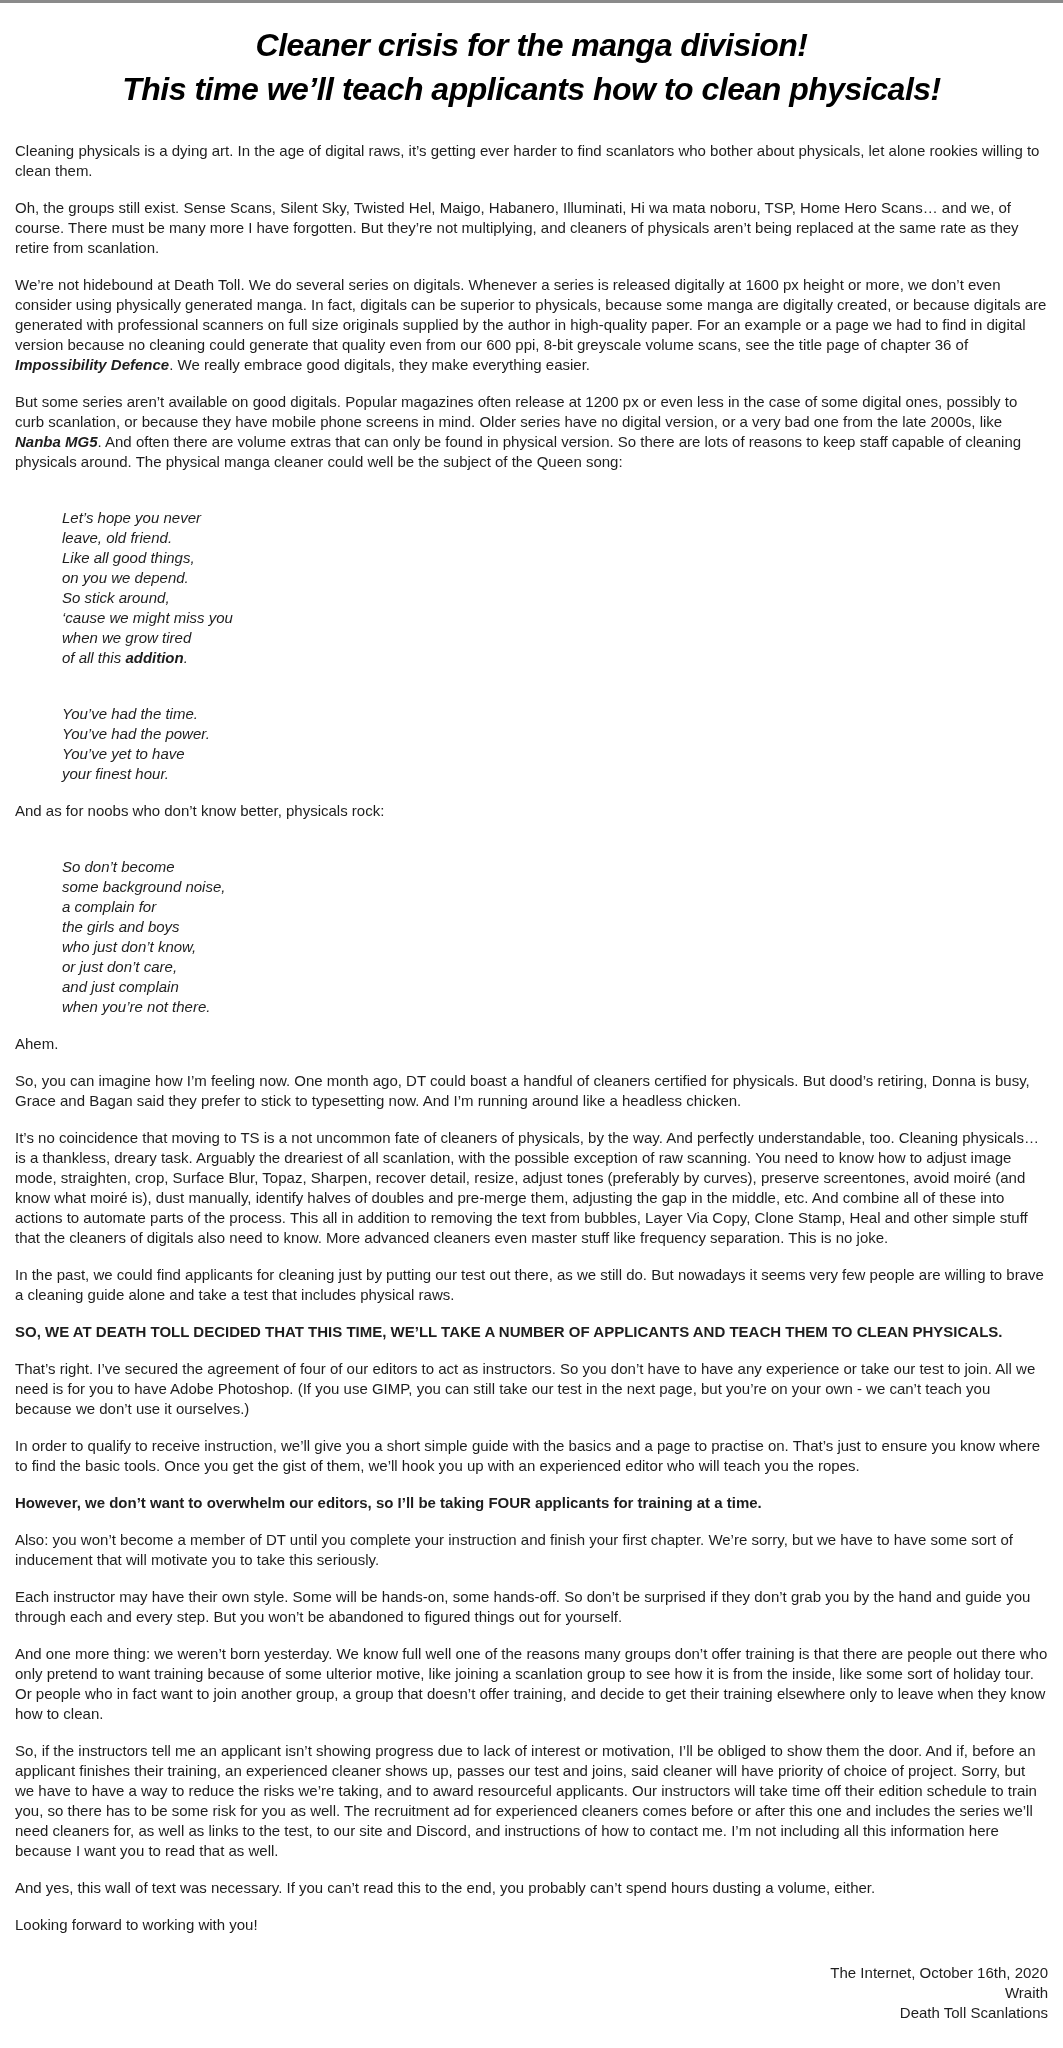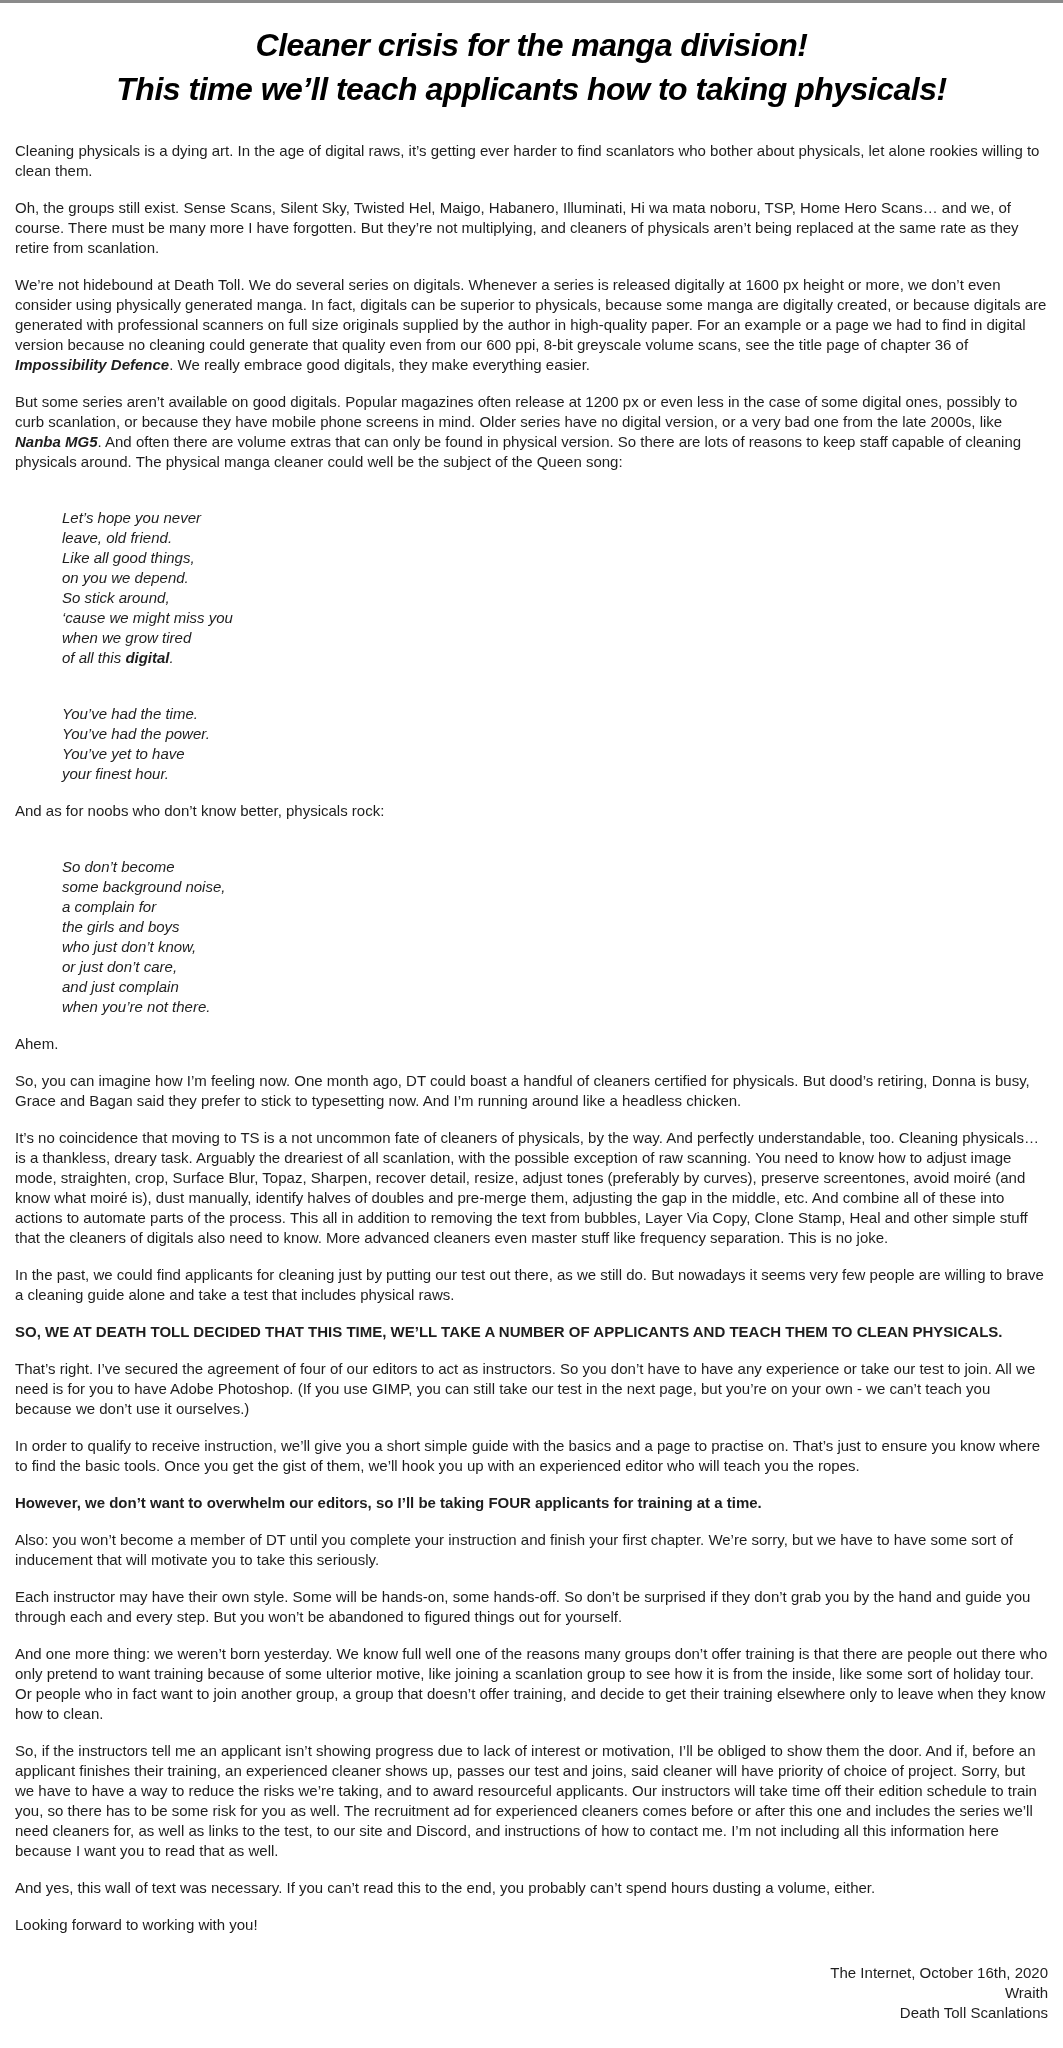--- a/index.html
+++ b/index.html
@@ -59,36 +59,36 @@
   .i { font-style: italic; margin-top: 40px; }
 </style>
 </head>
 <body>
 
 <div class="top-edge"></div>
 
 <div class="page">
   <h1 class="title">
     <span>Cleaner crisis for the manga division!</span><br>
-    <span>This time we’ll teach applicants how to taking physicals!</span>
+    <span>This time we’ll teach applicants how to clean physicals!</span>
   </h1>
   <div class="doc-body">
       <div class="block p"><span>Cleaning physicals is a dying art. In the age of digital raws, it’s getting ever harder to find scanlators who bother about physicals, let alone rookies willing to clean them.</span></div>
       <div class="block p"><span>Oh, the groups still exist. Sense Scans, Silent Sky, Twisted Hel, Maigo, Habanero, Illuminati, Hi wa mata noboru, TSP, Home Hero Scans… and we, of course. There must be many more I have forgotten. But they’re not multiplying, and cleaners of physicals aren’t being replaced at the same rate as they retire from scanlation.</span></div>
       <div class="block p"><span>We’re not hidebound at Death Toll. We do several series on digitals. Whenever a series is released digitally at 1600 px height or more, we don’t even consider using physically generated manga. In fact, digitals can be superior to physicals, because some manga are digitally created, or because digitals are generated with professional scanners on full size originals supplied by the author in high-quality paper. For an example or a page we had to find in digital version because no cleaning could generate that quality even from our 600 ppi, 8-bit greyscale volume scans, see the title page of chapter 36 of </span><span class="b i">Impossibility Defence</span><span>. We really embrace good digitals, they make everything easier.</span></div>
       <div class="block p"><span>But some series aren’t available on good digitals. Popular magazines often release at 1200 px or even less in the case of some digital ones, possibly to curb scanlation, or because they have mobile phone screens in mind. Older series have no digital version, or a very bad one from the late 2000s, like </span><span class="b i">Nanba MG5</span><span>. And often there are volume extras that can only be found in physical version. So there are lots of reasons to keep staff capable of cleaning physicals around. The physical manga cleaner could well be the subject of the Queen song:</span></div>
       <div class="block verse">
         <div class="line"><span>Let’s hope you never</span></div>
         <div class="line"><span>leave, old friend.</span></div>
         <div class="line"><span>Like all good things,</span></div>
         <div class="line"><span>on you we depend.</span></div>
         <div class="line"><span>So stick around,</span></div>
         <div class="line"><span>‘cause we might miss you</span></div>
         <div class="line"><span>when we grow tired</span></div>
-        <div class="line"><span>of all this </span><span class="b">digital</span><span>.</span></div>
+        <div class="line"><span>of all this </span><span class="b">addition</span><span>.</span></div>
       </div>
       <div class="block verse">
         <div class="line"><span>You’ve had the time.</span></div>
         <div class="line"><span>You’ve had the power.</span></div>
         <div class="line"><span>You’ve yet to have</span></div>
         <div class="line"><span>your finest hour.</span></div>
       </div>
       <div class="block p"><span>And as for noobs who don’t know better, physicals rock:</span></div>
       <div class="block verse">
         <div class="line"><span>So don’t become</span></div>

